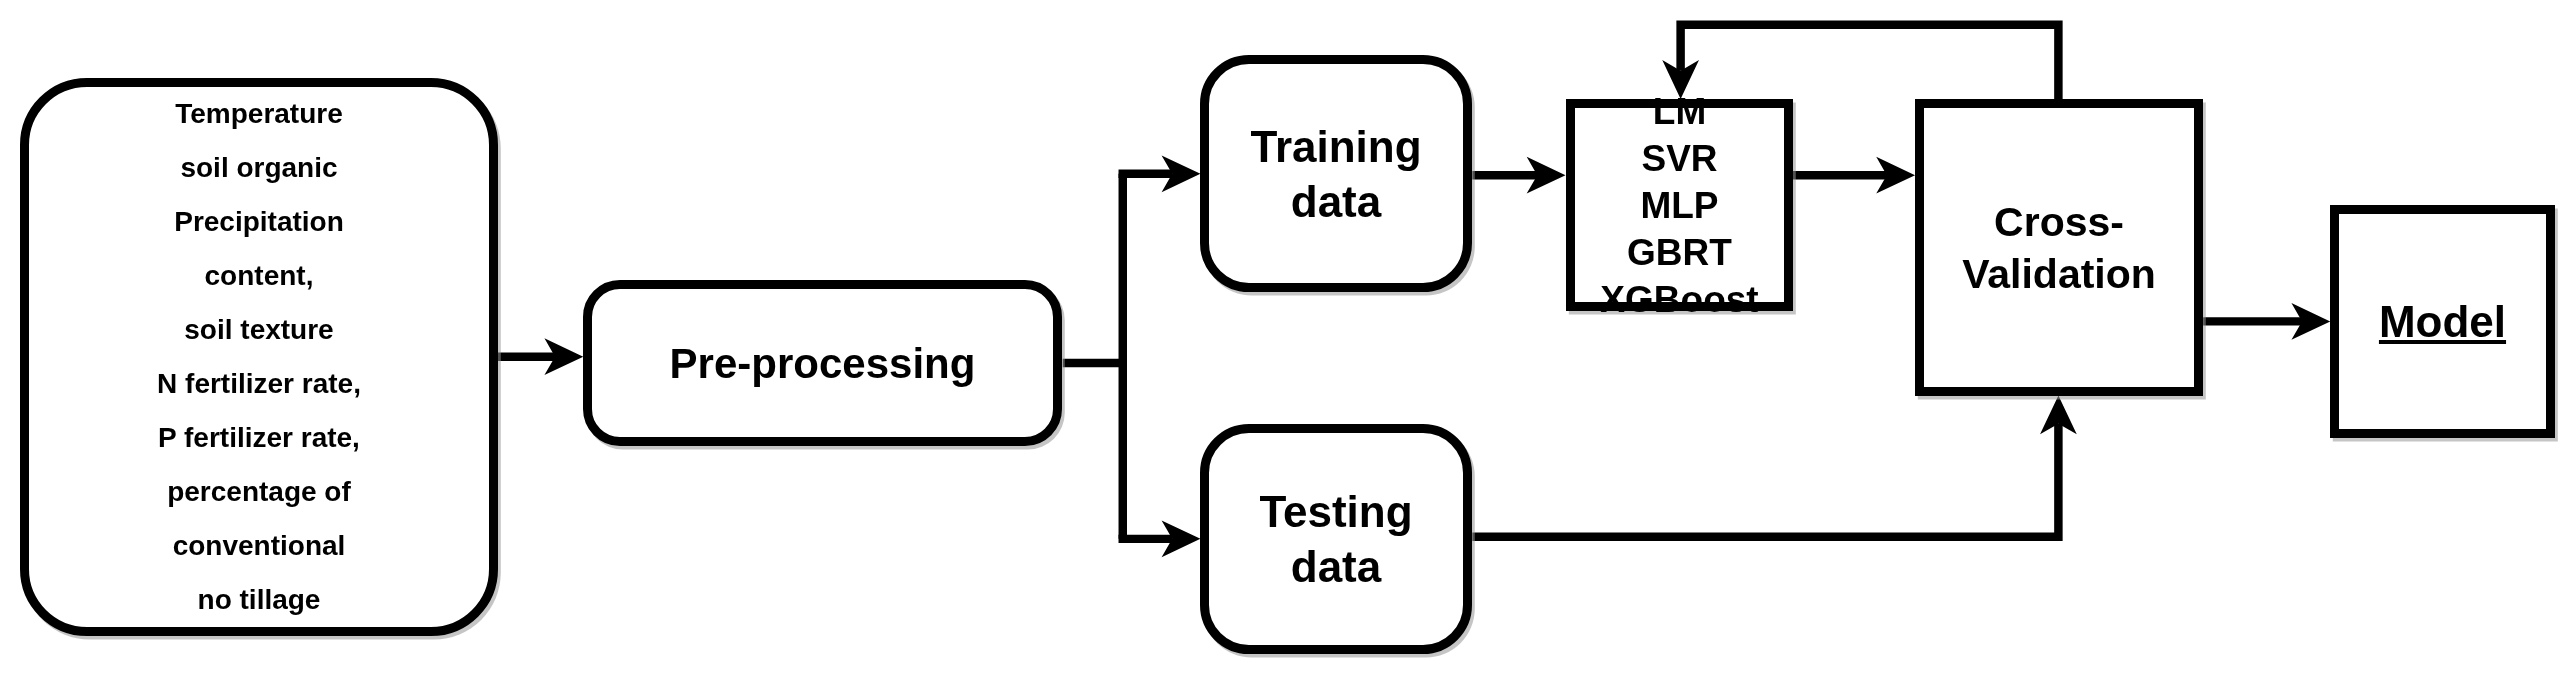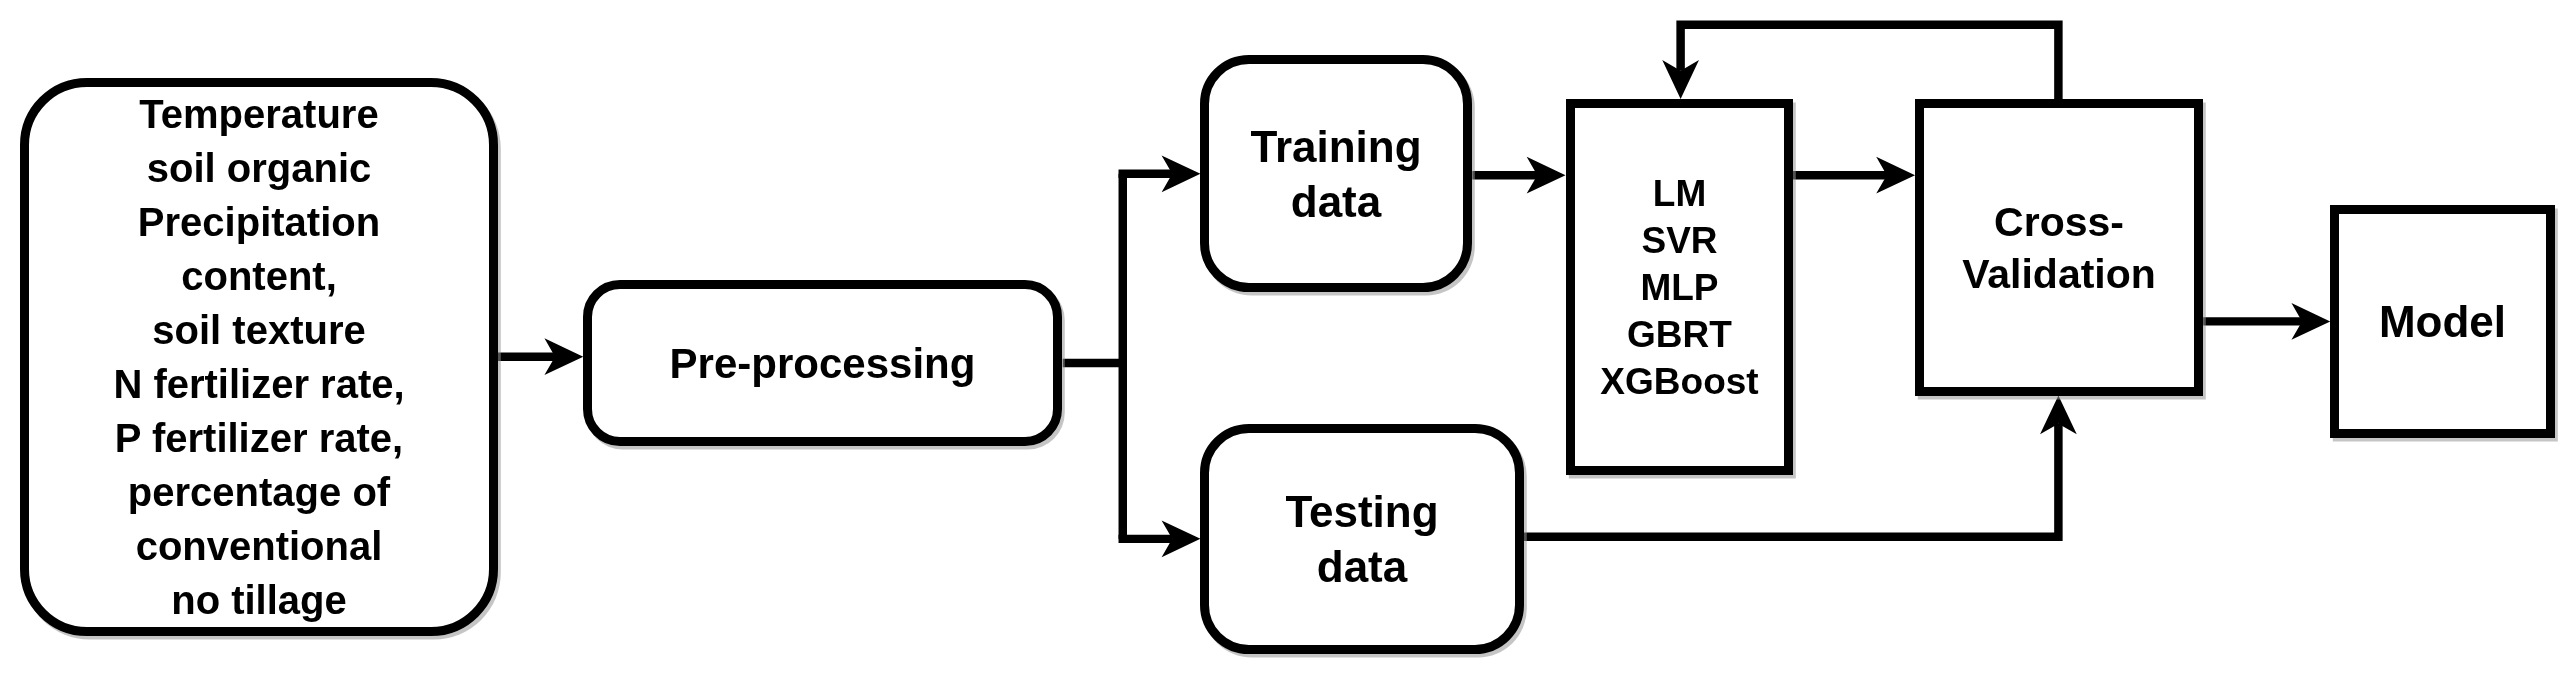--- a/index.html
+++ b/index.html
@@ -49,51 +49,51 @@
     text-align: center;
     font-weight: bold;
     z-index: 2;
     box-shadow: 2.8px 3.5px 0 rgba(150,150,150,0.55);
   }
   .node .line { display: block; white-space: nowrap; }
 
   .node-input {
     left: 20px; top: 78px; width: 478px; height: 558px;
     border-radius: 67px;
-    font-size: 40px; line-height: 54px;
+    font-size: 28px; line-height: 54px;
   }
   .node-preprocessing {
     left: 583px; top: 280px; width: 479px; height: 166px;
     border-radius: 37px;
     font-size: 42px; line-height: 49px;
   }
   .node-training {
     left: 1200px; top: 55px; width: 272px; height: 237px;
     border-radius: 49px;
     font-size: 44px; line-height: 55px;
   }
   .node-testing {
-    left: 1200px; top: 424px; width: 324px; height: 230px;
+    left: 1200px; top: 424px; width: 272px; height: 230px;
     border-radius: 49px;
     font-size: 44px; line-height: 55px;
   }
   .node-models {
-    left: 1566px; top: 99px; width: 227px; height: 376px;
+    left: 1566px; top: 99px; width: 227px; height: 212px;
     border-radius: 0;
     font-size: 37px; line-height: 47px;
   }
   .node-crossvalidation {
     left: 1915px; top: 99px; width: 288px; height: 297px;
     border-radius: 0;
     font-size: 41px; line-height: 52px;
   }
   .node-model {
     left: 2330px; top: 205px; width: 225px; height: 233px;
     border-radius: 0;
-    font-size: 44px; line-height: 47px;
+    font-size: 44px; line-height: 47px; text-decoration: underline;
   }
 </style>
 </head>
 <body>
 
 <div class="canvas">
 
   <svg class="connectors" viewBox="0 0 3648 967" xmlns="http://www.w3.org/2000/svg">
 
     <path class="wire" d="M705 505 H792"></path>

